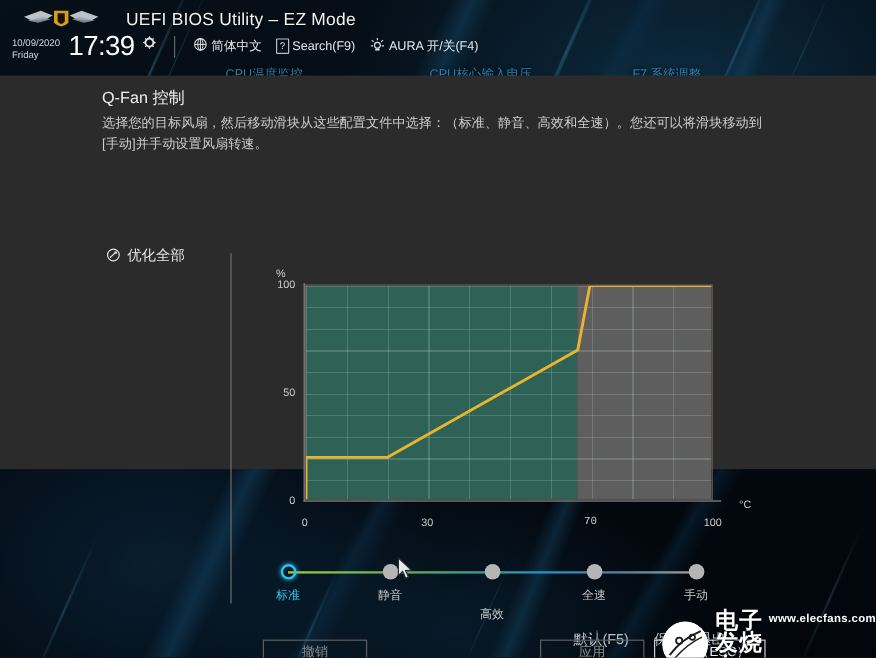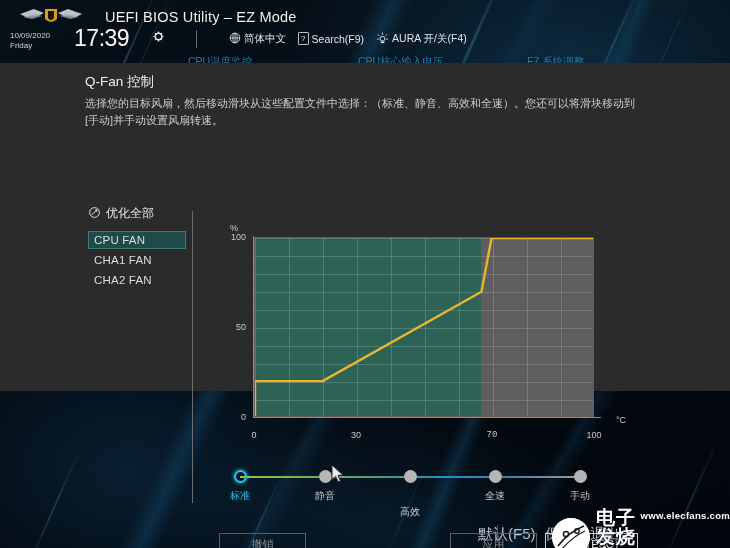--- a/index.html
+++ b/index.html
@@ -41,21 +41,21 @@
     position:absolute; left:18px; top:3px; width:66px; height:26px;
   }
   #title-main {
     position:absolute; left:105px; top:9px;
     font-size:14.5px; color:#f2f2f2; letter-spacing:0.2px;
     text-shadow:0 1px 2px #000;
     white-space:nowrap;
   }
   #clockrow {
     position:absolute; left:10px; top:26px;
-    display:flex; align-items:center; gap:24px;
+    display:flex; align-items:center; gap:7px;
   }
   #datebox { font-size:8px; line-height:10px; color:#cfd6dc; padding-top:4px; }
   #clock { font-size:23px; line-height:25px; color:#fafafa; font-weight:300; letter-spacing:-0.5px; }
   #gear { width:11px; height:11px; position:relative; top:-5px; }
   #hdr-sep { width:1px; height:18px; background:#5d6a74; margin:0 8px; }
   .hdr-item {
     display:flex; align-items:center; gap:3px;
     font-size:10.5px; color:#e2e7eb; white-space:nowrap;
   }
   #hdr-items { display:flex; align-items:center; gap:12px; }
@@ -156,21 +156,21 @@
   .dbtn {
     position:absolute; height:23px; line-height:21px; text-align:center;
     font-size:11px; border:1px solid #5e5e5e; color:#8d8d8d;
     background:transparent; cursor:pointer;
   }
   .dbtn.primary { border-color:#cfcfcf; color:#f2f2f2; }
 
   
   #footer { position:absolute; left:0; top:518px; width:730px; height:30px; z-index:6; }
   .fbtn {
-    position:absolute; font-size:15px; color:#b9c3cb; white-space:nowrap; cursor:pointer;
+    position:absolute; font-size:12px; color:#b9c3cb; white-space:nowrap; cursor:pointer;
   }
   #f-sep { position:absolute; left:497px; top:7px; width:1px; height:13px; background:#4a5a66; }
 
   
   #watermark { position:absolute; left:552px; top:508px; z-index:20; display:flex; align-items:center; gap:6px; }
   #wm-circle {
     width:38px; height:38px; border-radius:50%; background:#fff;
     position:relative; overflow:hidden; flex:none;
   }
   #wm-text { display:flex; line-height:1; }
@@ -279,25 +279,20 @@
     <span>
       <svg width="13" height="13" viewBox="0 0 16 16">
         <circle cx="8" cy="8" r="6" fill="none" stroke="#e6e6e6" stroke-width="1.2"></circle>
         <line x1="4.6" y1="10.6" x2="11" y2="4.8" stroke="#e6e6e6" stroke-width="1.2"></line>
         <path d="M11.4 4.4 L11.4 7.6 L8.2 4.6 Z" fill="#e6e6e6"></path>
       </svg>
     </span>
     <span>优化全部</span>
   </div>
 
-  <div id="fanlist">
-    <div class="fan-item selected">CPU FAN</div>
-    <div class="fan-item">CHA1 FAN</div>
-    <div class="fan-item">CHA2 FAN</div>
-  </div>
 
   <div id="col-divider"></div>
 
   <div id="chart-wrap">
 
     <div id="y-unit">%</div>
     <div id="x-unit">°C</div>
 
     <div class="ylab" style="left:0px;  top:9px;">100</div>
     <div class="ylab" style="left:0px;  top:99px;">50</div>

